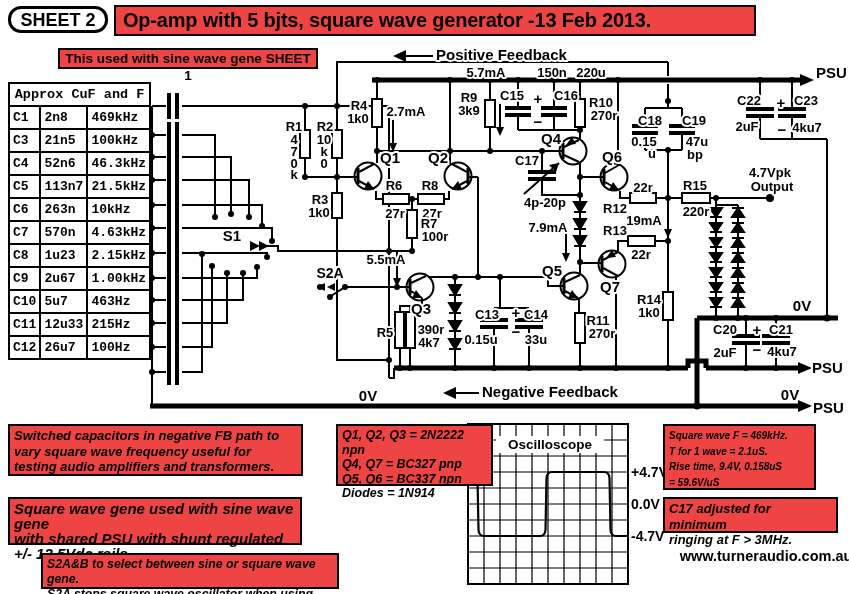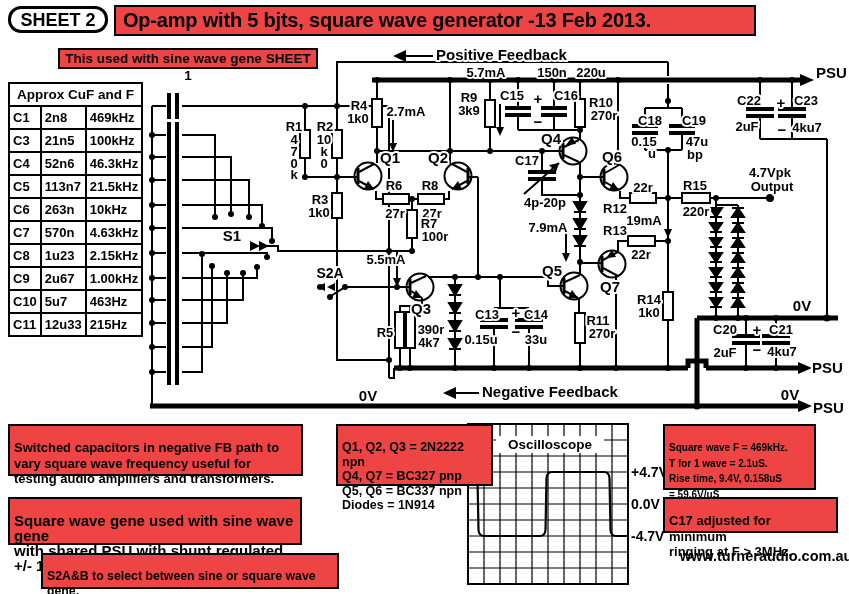--- a/index.html
+++ b/index.html
@@ -5,24 +5,24 @@
   html,body{margin:0;padding:0;background:#fff;}
   .page{position:relative;width:849px;height:594px;background:#fff;overflow:hidden;
         font-family:"Liberation Sans",sans-serif;font-weight:bold;color:#000;}
   .abs{position:absolute;box-sizing:border-box;}
   .bdr{border:2px solid #000;background:#ef4444;}
   .sheet-badge{left:8px;top:6px;width:100px;height:27px;border:3px solid #000;border-radius:13px;
         font-size:18px;text-align:center;line-height:22px;}
   .title-box{left:114px;top:5px;width:642px;height:31px;font-size:20px;line-height:27px;
         padding-left:7px;letter-spacing:-0.2px;white-space:nowrap;overflow:hidden;}
   .note-box{left:46px;top:48px;width:260px;height:21px;font-size:13.5px;text-align:center;line-height:17px;margin-left:12px;}
-  table.capt{position:absolute;left:8px;top:82px;border-collapse:collapse;font-size:13px;font-weight:bold;}
+  table.capt{position:absolute;left:8px;top:82px;border-collapse:collapse;font-size:13px;font-weight:bold;font-family:Liberation Mono, monospace;}
   table.capt th,table.capt td{border:2px solid #000;padding:1px 3px;height:19px;white-space:nowrap;}
   table.capt th{font-size:13.5px;}
-  .txt{font-size:13px;line-height:15.5px;padding:14px 4px;white-space:pre-line;}
+  .txt{font-size:13px;line-height:15.5px;padding:2px 4px;white-space:pre-line;font-style:italic;}
   .box-fb{left:8px;top:424px;width:295px;height:52px;}
   .box-qlist{left:300px;top:424px;width:157px;height:62px;font-size:12.5px;line-height:14.5px;margin-left:36px;}
   .box-psu{left:8px;top:497px;width:294px;height:48px;font-size:15px;line-height:15px;}
   .box-s2{left:8px;top:553px;width:298px;height:36px;font-size:12.3px;line-height:15px;margin-left:33px;}
   .box-meas{left:663px;top:424px;width:153px;height:66px;font-size:10px;line-height:15.5px;}
   .box-c17{left:663px;top:497px;width:175px;height:36px;font-size:13px;line-height:15.5px;}
   .url{left:660px;top:548px;width:180px;text-align:center;font-size:14.5px;margin-left:16px;}
   svg text{font-family:"Liberation Sans",sans-serif;font-weight:bold;fill:#000;}
   .lbl{font-size:13px;paint-order:stroke;stroke:#fff;stroke-width:4px;stroke-linejoin:round;}
   .s14{font-size:14px;} .s15{font-size:15px;}
@@ -86,20 +86,25 @@
         </tr>
         <tr>
           <td>C10</td>
           <td>5u7</td>
           <td>463Hz</td>
         </tr>
         <tr>
           <td>C11</td>
           <td>12u33</td>
           <td>215Hz</td>
+        </tr>
+        <tr>
+          <td>C12</td>
+          <td>26u7</td>
+          <td>100Hz</td>
         </tr>
       </tbody>
   </table>
 
   <svg class="abs" style="left:0;top:0;" width="849" height="594" viewBox="0 0 849 594">
 
     <g stroke="#000" stroke-width="5" fill="none">
       <path d="M372 80 H804"></path>
       <path d="M150 406 H800"></path>
       <path d="M394 368 H688 M688 368 V361 H706 V368 M706 368 H800"></path>

